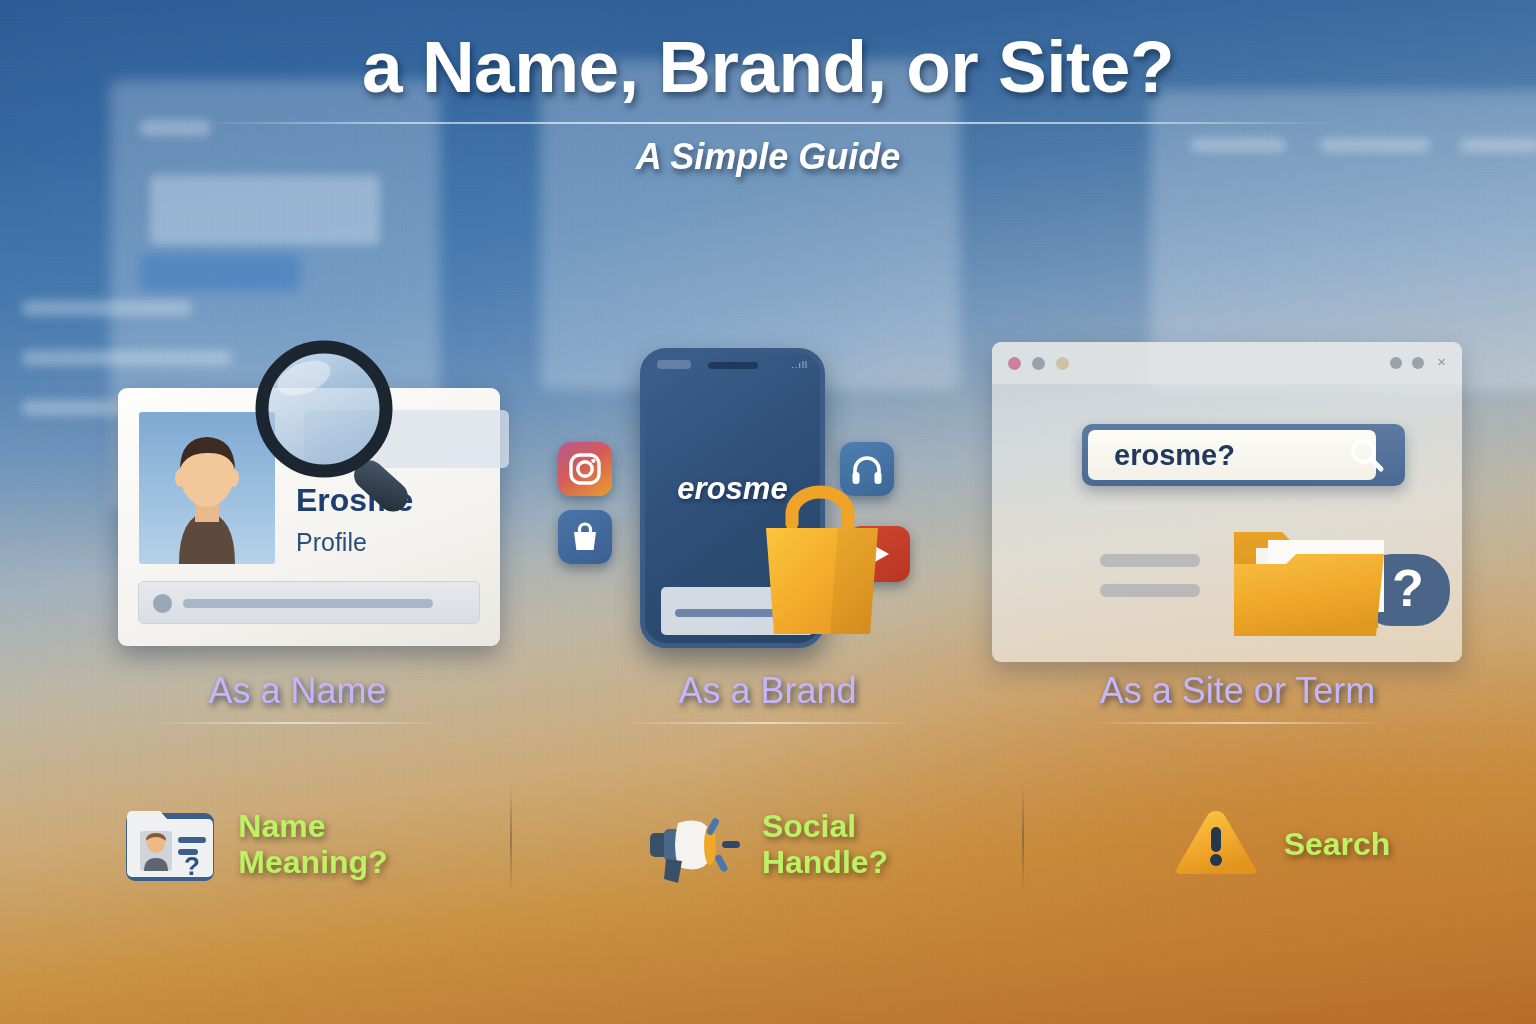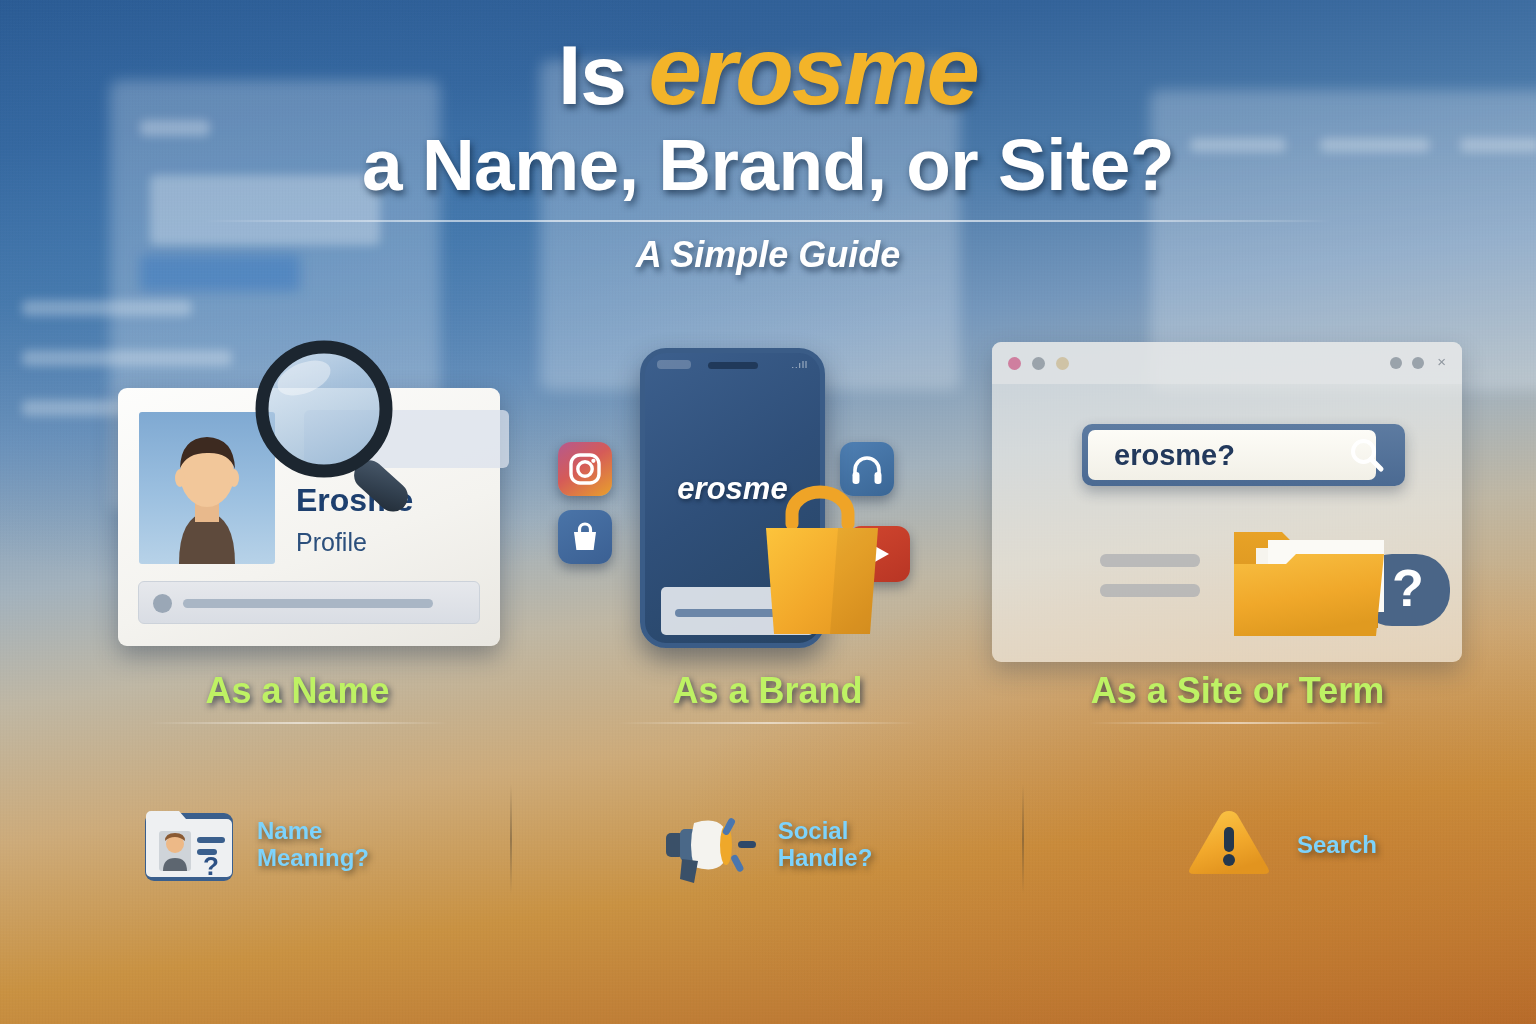--- a/index.html
+++ b/index.html
@@ -123,22 +123,22 @@
   }
   #panel-name  { left: 70px; }
   #panel-brand { left: 540px; }
   #panel-site  { left: 1010px; }
 
   .panel-label {
     position: absolute;
     top: 340px; left: 0; width: 100%;
     text-align: center;
     font-size: 36px;
-    font-weight: 700;
-    color: #bef264;
+    font-weight: 400;
+    color: #c4b5fd;
     text-shadow: 2px 3px 6px rgba(20,35,55,.72);
   }
   .panel-underline {
     position: absolute;
     top: 392px; left: 50%; transform: translateX(-50%);
     width: 300px; height: 2px;
     background: linear-gradient(90deg, rgba(255,255,255,0), rgba(255,255,255,.55), rgba(255,255,255,0));
   }
 
   
@@ -338,21 +338,21 @@
     position: relative;
   }
   .bottom-divider {
     position: absolute;
     top: 14px; right: 0;
     width: 2px; height: 110px;
     background: linear-gradient(180deg, rgba(70,60,45,0), rgba(70,60,45,.40), rgba(70,60,45,0));
   }
   .bottom-icon { width: 92px; height: 84px; flex: 0 0 auto; }
   .bottom-text {
-    font-size: 24px; font-weight: 700; color: #7dd3fc;
+    font-size: 32px; font-weight: 700; color: #bef264;
     line-height: 1.12;
     text-shadow: 2px 3px 6px rgba(60,45,25,.62);
     max-width: 230px;
   }
 
   svg { display: block; overflow: visible; }
 </style>
 </head>
 <body>
 
@@ -368,24 +368,20 @@
 <div class="ghost-bar" style="left:22px; top:400px; width:150px; height:16px;"></div>
 
 <div class="ghost-win" style="left:540px; top:60px; width:420px; height:330px;"></div>
 <div class="ghost-win" style="left:1150px; top:90px; width:400px; height:300px;"></div>
 <div class="ghost-bar" style="left:1190px; top:138px; width:96px; height:14px;"></div>
 <div class="ghost-bar" style="left:1320px; top:138px; width:110px; height:14px;"></div>
 <div class="ghost-bar" style="left:1460px; top:138px; width:80px; height:14px;"></div>
 <div id="bg-noise"></div>
 
 <div id="title-block">
-  <div id="title-line1">
-    <span>Is</span>
-    <span id="title-brand">erosme</span>
-  </div>
   <div id="title-line2">a Name, Brand, or Site?</div>
   <div id="title-rule"></div>
   <div id="title-sub">A Simple Guide</div>
 </div>
 
 <div class="panel" id="panel-name">
 
   <div id="profile-card">
     <div id="profile-tab"></div>
 

